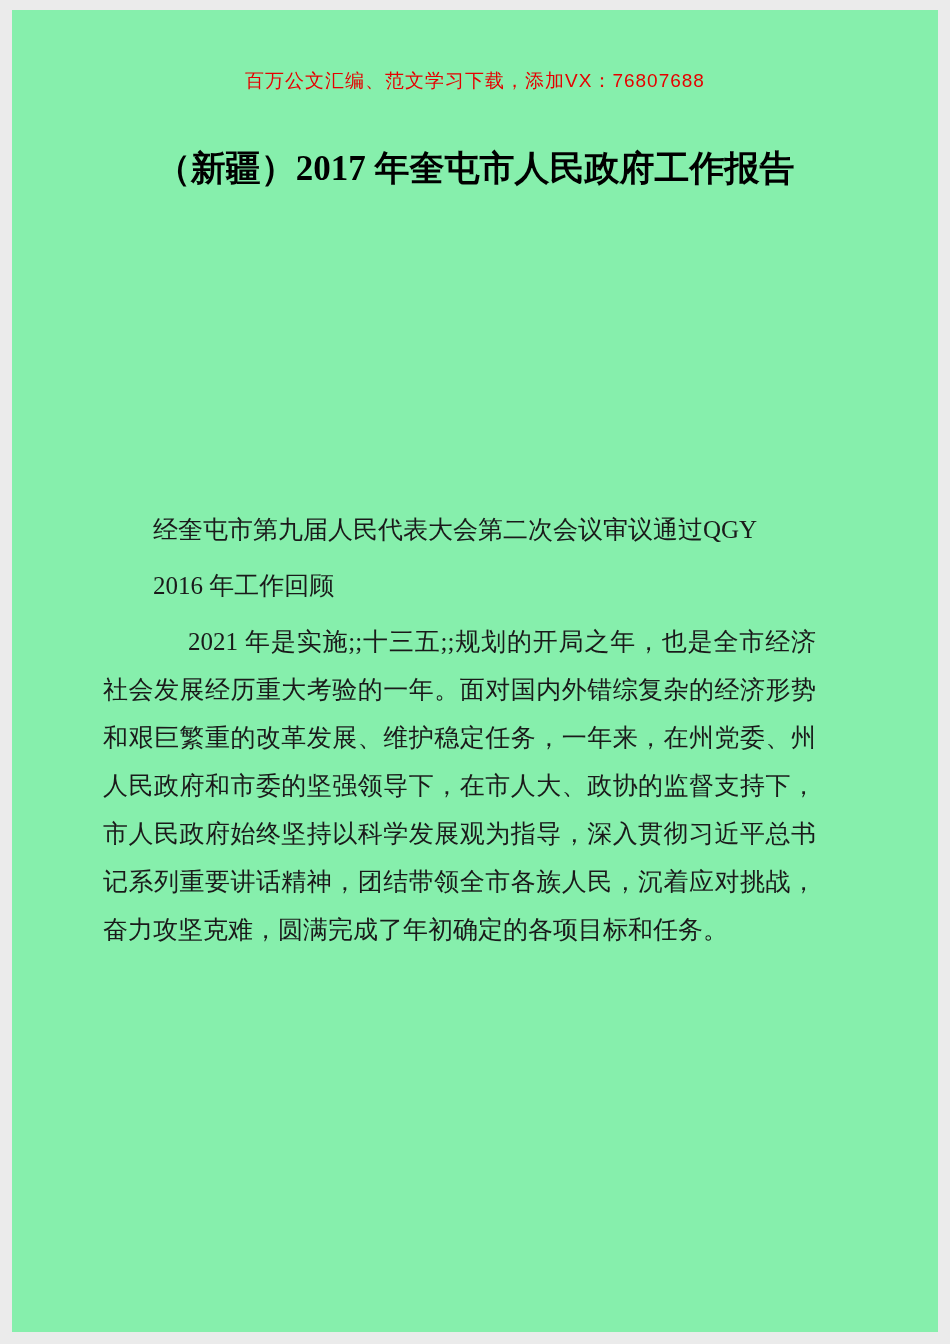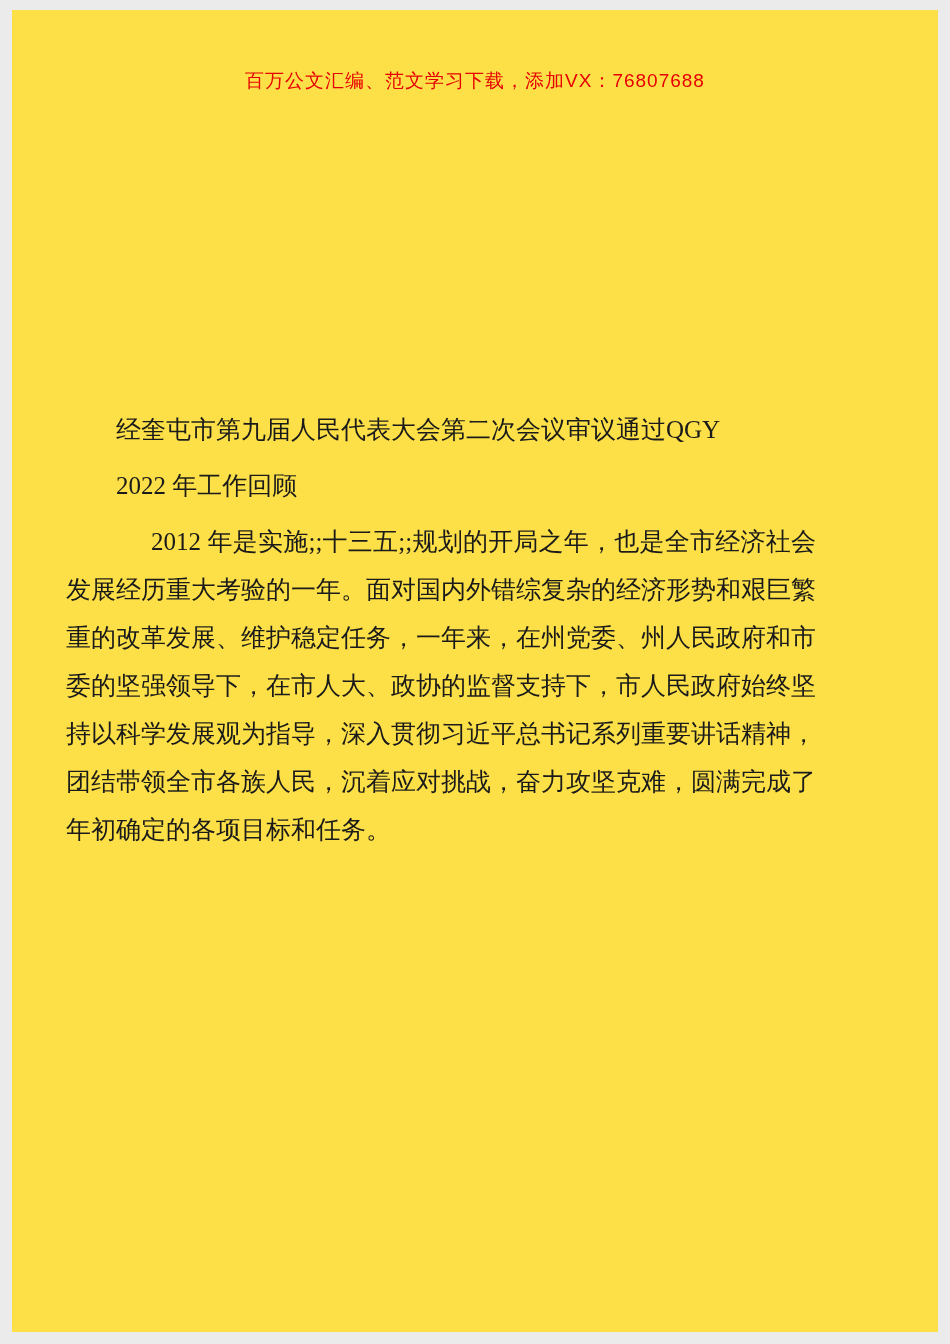--- a/index.html
+++ b/index.html
@@ -14,21 +14,21 @@
     font-family: "Liberation Serif", "DejaVu Sans", serif;
     position: relative;
     overflow: hidden;
   }
   .page {
     position: absolute;
     left: 12px;
     top: 10px;
     width: 926px;
     height: 1322px;
-    background: #fde047;
+    background: #86efac;
   }
   .notice {
     margin-top: 58px;
     text-align: center;
     color: #e60000;
     font-size: 19px;
     line-height: 26px;
     font-family: "Liberation Sans", "DejaVu Sans", sans-serif;
     letter-spacing: 1px;
   }
@@ -39,21 +39,21 @@
     font-size: 35px;
     font-weight: bold;
     line-height: 50px;
     font-family: "Liberation Serif", "DejaVu Sans", serif;
   }
   .title .title-line {
     display: block;
   }
   .content {
     margin-top: 312px;
-    padding: 0 122px 0 54px;
+    padding: 0 122px 0 91px;
     color: #1a1a1a;
     font-size: 25px;
     line-height: 48px;
     text-align: justify;
     text-justify: inter-character;
   }
   .para {
     margin: 0;
   }
   .para.gap-above {
@@ -67,21 +67,22 @@
   }
 </style>
 </head>
 <body>
 
 <div class="page">
 
   <div class="notice">百万公文汇编、范文学习下载，添加VX：76807688</div>
 
   <h1 class="title">
+    <span class="title-line">（新疆）2017 年奎屯市人民政府工作报告</span>
   </h1>
 
   <div class="content">
     <p class="para indent-2">经奎屯市第九届人民代表大会第二次会议审议通过QGY</p>
-    <p class="para indent-2 gap-above">2022 年工作回顾</p>
-    <p class="para indent-35 gap-above">2012 年是实施;;十三五;;规划的开局之年，也是全市经济社会发展经历重大考验的一年。面对国内外错综复杂的经济形势和艰巨繁重的改革发展、维护稳定任务，一年来，在州党委、州人民政府和市委的坚强领导下，在市人大、政协的监督支持下，市人民政府始终坚持以科学发展观为指导，深入贯彻习近平总书记系列重要讲话精神，团结带领全市各族人民，沉着应对挑战，奋力攻坚克难，圆满完成了年初确定的各项目标和任务。</p>
+    <p class="para indent-2 gap-above">2016 年工作回顾</p>
+    <p class="para indent-35 gap-above">2021 年是实施;;十三五;;规划的开局之年，也是全市经济社会发展经历重大考验的一年。面对国内外错综复杂的经济形势和艰巨繁重的改革发展、维护稳定任务，一年来，在州党委、州人民政府和市委的坚强领导下，在市人大、政协的监督支持下，市人民政府始终坚持以科学发展观为指导，深入贯彻习近平总书记系列重要讲话精神，团结带领全市各族人民，沉着应对挑战，奋力攻坚克难，圆满完成了年初确定的各项目标和任务。</p>
   </div>
 
 </div>
 
 </body></html>

